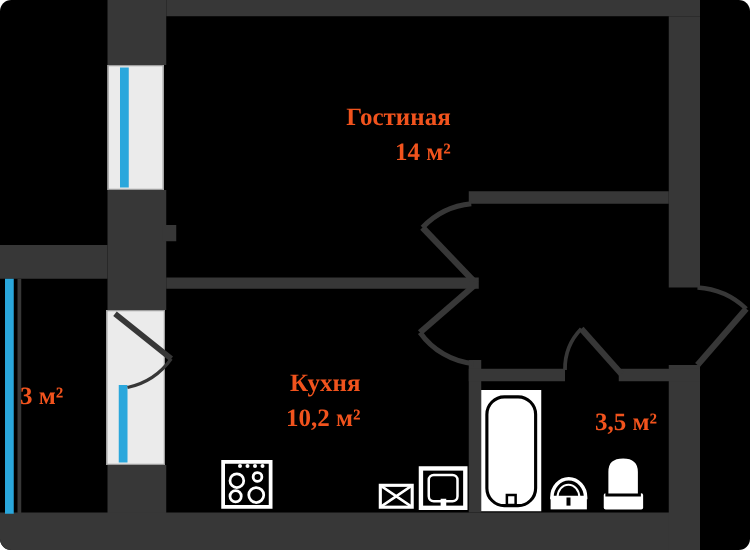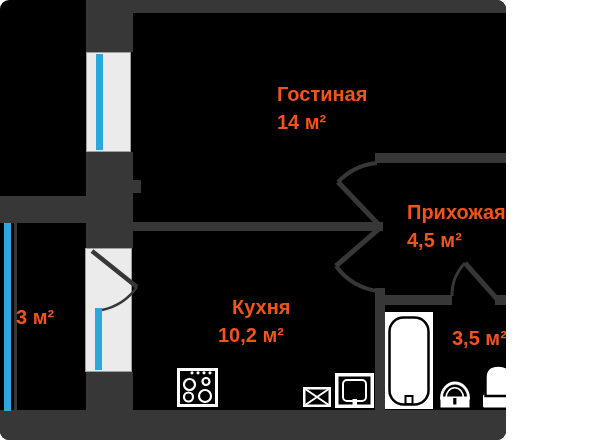--- a/index.html
+++ b/index.html
@@ -1,23 +1,24 @@
 <!DOCTYPE html>
 <html style="--bg: #000000; --wall: #373737; --accent: #f1531d; --blue: #2aa7dc; --winfill: #ebebeb; --fx: #ffffff;"><head>
 <meta charset="utf-8">
 <style>
   :root{
     --bg:#000000; --wall:#373737; --accent:#f1531d; --blue:#2aa7dc;
     --winfill:#ebebeb; --fx:#ffffff;
   }
   html,body{margin:0;padding:0;background:#fff;}
   .stage{
-    position:relative;width:506px;height:440px;background:var(--bg);
+    position:relative;width:600px;height:440px;background:var(--bg);
     border-radius:9px;overflow:hidden;
-    font-family:Liberation Sans, sans-serif;
+    font-family:Liberation Serif, serif;
+    text-align:right;
   }
   .wall{position:absolute;background:var(--wall);}
   .window-unit{
     position:absolute;background:var(--winfill);
     border:1px solid #9f9f9f;box-sizing:border-box;
   }
   .glz{position:absolute;background:var(--blue);}
   .overlay{position:absolute;left:0;top:0;width:600px;height:440px;}
   .door-arc{fill:none;stroke:var(--wall);}
   .door-leaf{fill:none;stroke:var(--wall);}
@@ -123,28 +124,24 @@
     <g transform="translate(483,364)">
       <rect class="fx-fill" x="0" y="30.5" width="31.5" height="13" rx="1.5"></rect>
       <path class="tub-body" stroke-width="2.4" d="M2.5,32 L2.5,13.5 Q2.5,1.5 15.5,1.5 Q28.5,1.5 28.5,13.5 L28.5,32 Z"></path>
     </g>
   </svg>
 
   <div class="room-label" style="left:277px;top:80px">
     <div>Гостиная</div>
     <div>14 м²</div>
   </div>
-  <div class="room-label" style="left:407px;top:198px">
-    <div>Прихожая</div>
-    <div>4,5 м²</div>
-  </div>
   <div class="room-label" style="left:218px;top:293px">
     <div style="margin-left:14px">Кухня</div>
     <div>10,2 м²</div>
   </div>
-  <div class="room-label" style="left:452px;top:324px">
+  <div class="room-label" style="left:476px;top:324px">
     <div>3,5 м²</div>
   </div>
   <div class="room-label" style="left:16px;top:303px">
     <div>3 м²</div>
   </div>
 
 </div>
 
 </body></html>

